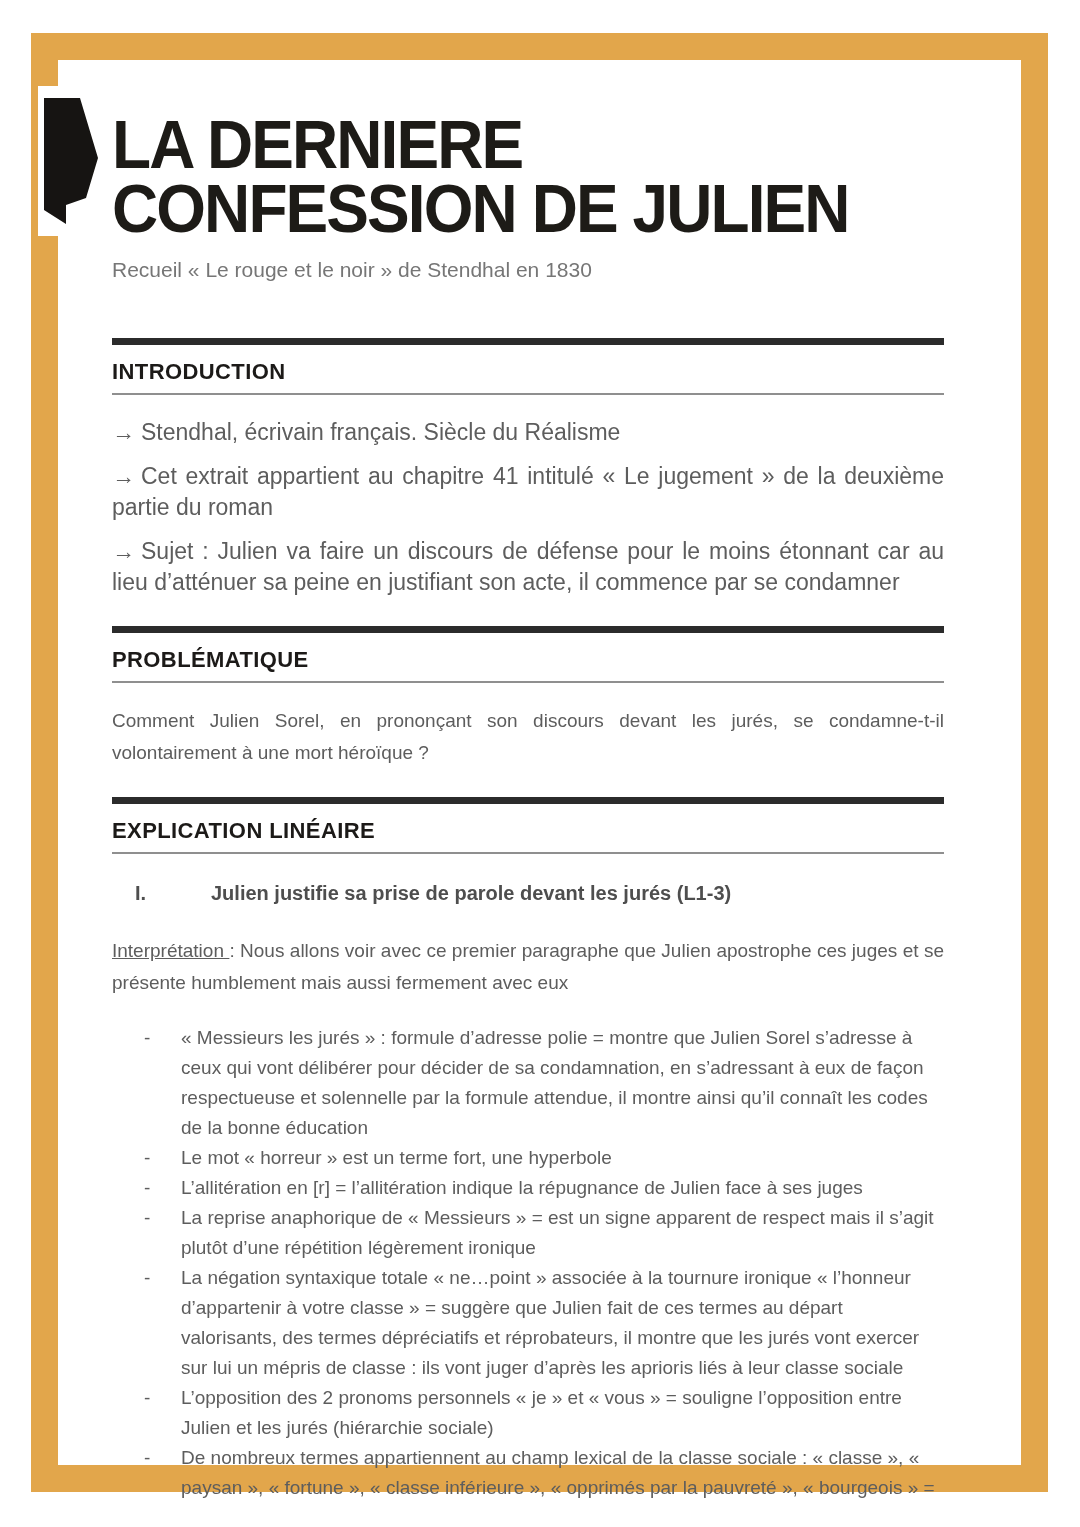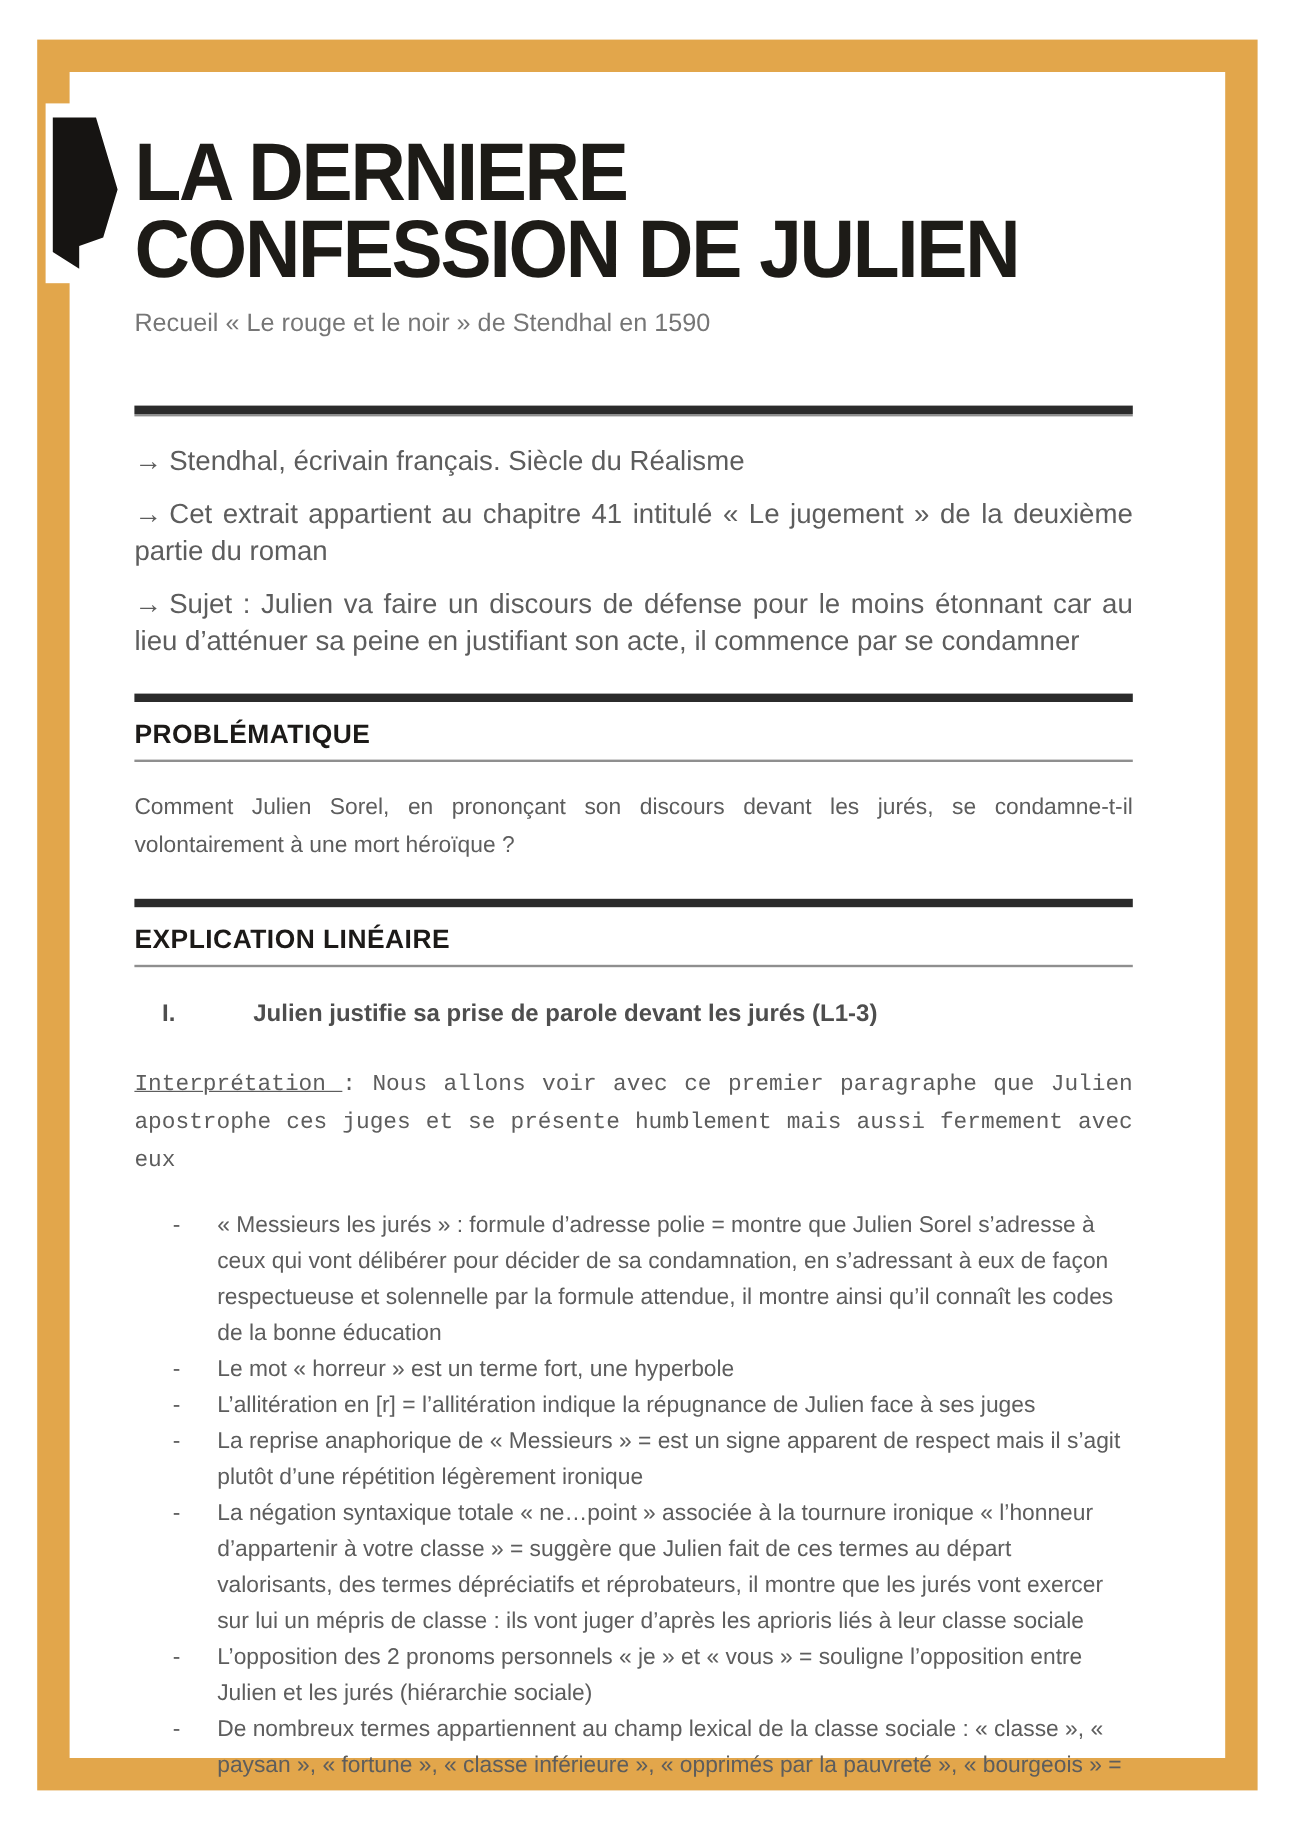--- a/index.html
+++ b/index.html
@@ -40,21 +40,21 @@
     margin:0;font-size:19px;line-height:32px;color:#5D5D5D;text-align:justify;
   }
 
   .part-heading{
     display:flex;margin:28px 0 0;padding-left:23px;
     font-size:20px;font-weight:bold;color:#4E4E4E;
   }
   .part-num{flex:none;width:76px;}
 
   p.interp{
-    margin:30px 0 0;font-size:19px;line-height:32px;color:#5D5D5D;text-align:justify;font-family:Liberation Mono, monospace;
+    margin:30px 0 0;font-size:19px;line-height:32px;color:#5D5D5D;text-align:justify;
   }
   p.interp .label{text-decoration:underline;white-space:pre;}
 
   ul.bullets{list-style:none;margin:24px 0 0;padding:0 0 0 32px;}
   ul.bullets li{
     display:flex;font-size:19px;line-height:30px;color:#5D5D5D;
   }
   ul.bullets .dash{flex:none;width:37px;}
   ul.bullets .btxt{flex:1;}
 </style>
@@ -67,23 +67,24 @@
   <rect x="2" y="0" width="24" height="150" fill="#ffffff"></rect>
   <polygon points="8,12 44,12 62,72 50,112 30,119 30,138 8,124" fill="#161412"></polygon>
 </svg>
 
 <div class="content">
 
   <h1 class="title"><span>LA DERNIERE</span><br>
     <span>CONFESSION DE JULIEN</span>
   </h1>
 
-  <div class="subtitle">Recueil « Le rouge et le noir » de Stendhal en 1590</div>
+  <div class="subtitle">Recueil « Le rouge et le noir » de Stendhal en 1830</div>
 
   <div class="bar first"></div>
+  <h2 class="sec">INTRODUCTION</h2>
   <div class="rule"></div>
 
   <div class="sec-body">
 
       <p class="arrow-item"><span class="arrow">→</span><span>Stendhal, écrivain français. Siècle du Réalisme</span></p>
 
       <p class="arrow-item"><span class="arrow">→</span><span>Cet extrait appartient au chapitre 41 intitulé « Le jugement » de la deuxième partie du roman</span></p>
 
       <p class="arrow-item"><span class="arrow">→</span><span>Sujet : Julien va faire un discours de défense pour le moins étonnant car au lieu d’atténuer sa peine en justifiant son acte, il commence par se condamner</span></p>
     </div>

